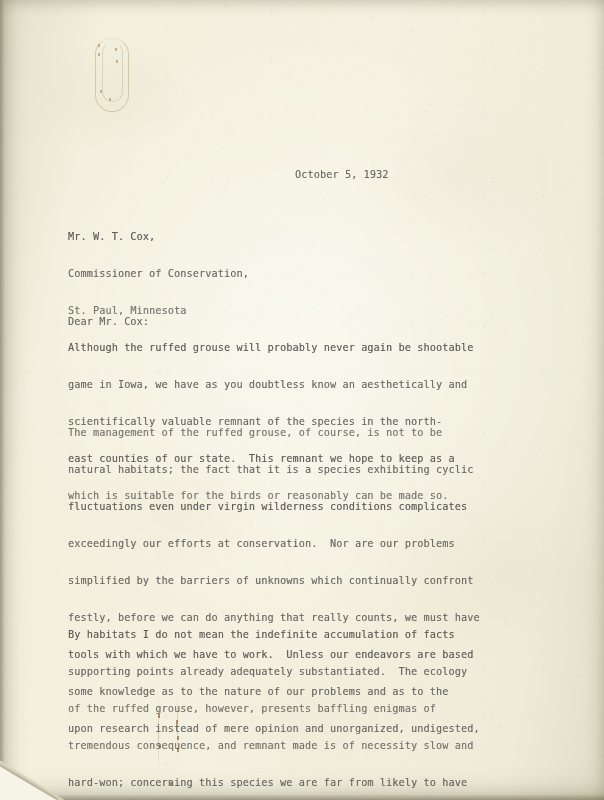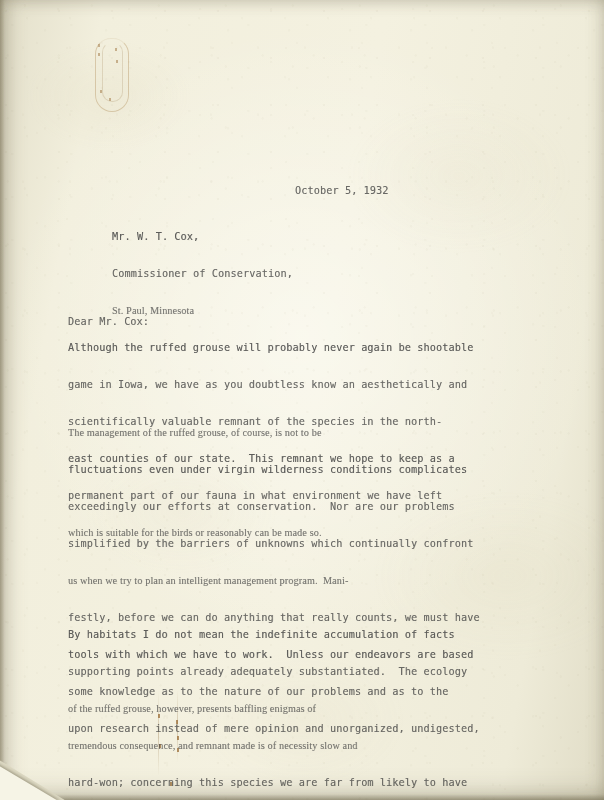--- a/index.html
+++ b/index.html
@@ -151,24 +151,24 @@
     
     text-shadow: 0.35px 0.2px 0.35px rgba(70,70,70,.42);
     opacity: .93;
   }
   .block { position: absolute; white-space: pre; }
   .line { white-space: pre; }
 
   
   .f1 { opacity: .96; }
   .f2 { opacity: .88; }
-  .f3 { opacity: .80; font-family: Liberation Serif, serif; }
-
-  #date-block   { left: 295px; top: 160px; }
-  #addr-block   { left: 68px;  top: 206px; margin-left: 44px; }
+  .f3 { opacity: .80; }
+
+  #date-block   { left: 295px; top: 144px; }
+  #addr-block   { left: 68px;  top: 206px; }
   #salutation   { left: 68px;  top: 291px; text-align: right; }
   #para-1       { left: 68px;  top: 317px; }
   #para-2       { left: 68px;  top: 402px; }
   #para-3       { left: 68px;  top: 604px; }
 </style>
 </head>
 <body>
 
 <div id="page">
 
@@ -209,30 +209,29 @@
 
     <div class="block" id="salutation">
       <div class="line f2">Dear Mr. Cox:</div>
     </div>
 
     <div class="block" id="para-1">
       <div class="line f1">Although the ruffed grouse will probably never again be shootable</div>
       <div class="line f2">game in Iowa, we have as you doubtless know an aesthetically and</div>
       <div class="line f2">scientifically valuable remnant of the species in the north-</div>
       <div class="line f1">east counties of our state.  This remnant we hope to keep as a</div>
-      <div class="line f2">permanent part of our fauna in what environment we have left</div>
       <div class="line f3">which is suitable for the birds or reasonably can be made so.</div>
     </div>
 
     <div class="block" id="para-2">
       <div class="line f3">The management of the ruffed grouse, of course, is not to be</div>
+      <div class="line f2">natural habitats; the fact that it is a species exhibiting cyclic</div>
       <div class="line f1">fluctuations even under virgin wilderness conditions complicates</div>
       <div class="line f2">exceedingly our efforts at conservation.  Nor are our problems</div>
       <div class="line f2">simplified by the barriers of unknowns which continually confront</div>
-      <div class="line f3">us when we try to plan an intelligent management program.  Mani-</div>
       <div class="line f2">festly, before we can do anything that really counts, we must have</div>
       <div class="line f1">tools with which we have to work.  Unless our endeavors are based</div>
       <div class="line f2">some knowledge as to the nature of our problems and as to the</div>
       <div class="line f2">upon research instead of mere opinion and unorganized, undigested,</div>
       
       
       
       
       
     </div>

